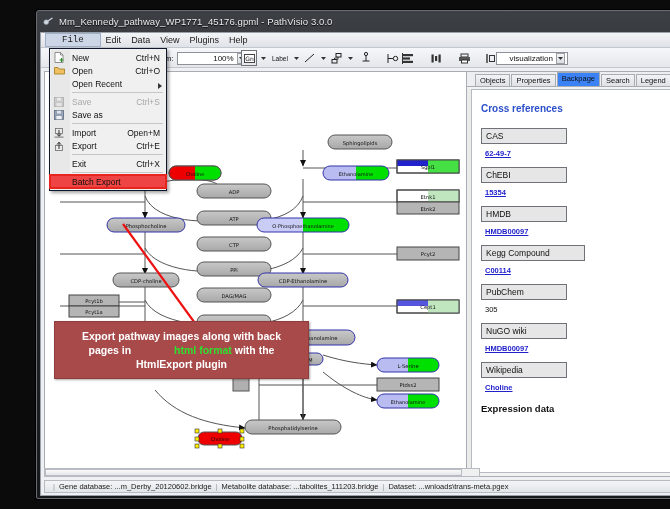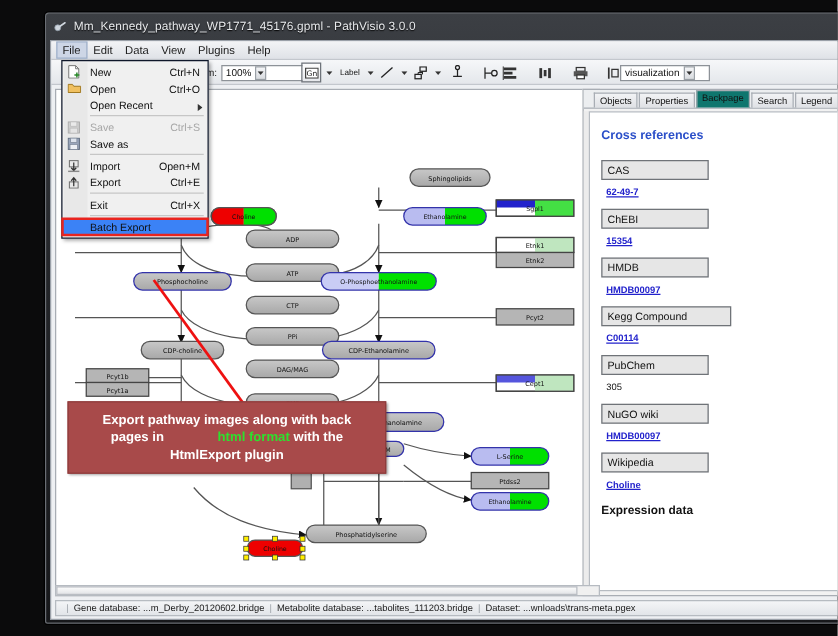--- a/index.html
+++ b/index.html
@@ -47,35 +47,35 @@
   .menubar{
     position:absolute;left:0;top:0;width:100%;height:15px;
     background:linear-gradient(180deg,#f3f4f6,#dfe2e7);
     border-bottom:1px solid #c3c7cd;
     display:flex;align-items:center;padding-left:4px;box-sizing:border-box;
   }
   .menubar .mi{
     font-size:9px;color:#1b1b1b;padding:1px 5px;white-space:nowrap;line-height:12px;
   }
   .menubar .mi.active{
-    background:#cdd6e6;border:1px solid #9fb0c9;padding:0px 4px;
+    background:#cdd6e6;border:1px solid #9fb0c9;padding:0px 16px;font-family:Liberation Mono, monospace;
   }
 
   
   .toolbar{
     position:absolute;left:0;top:15px;width:100%;height:20px;
     background:linear-gradient(180deg,#f6f7f9,#e4e7eb);
     border-bottom:1px solid #c3c7cd;
     box-sizing:border-box;
   }
   .tb-group{position:absolute;top:0;height:20px;display:flex;align-items:center;gap:3px;}
   .tb-label{font-size:8px;color:#222;}
   .combo{
     height:13px;background:#fff;border:1px solid #8d9298;
-    display:flex;align-items:center;justify-content:flex-start;
+    display:flex;align-items:center;justify-content:flex-end;
     font-size:8px;color:#111;padding:0 2px 0 3px;box-sizing:border-box;
   }
   .combo .cv{white-space:nowrap;overflow:hidden;}
   .combo .arr{
     width:9px;height:11px;background:linear-gradient(180deg,#f4f5f7,#d9dce0);
     border:1px solid #9aa0a6;display:flex;align-items:center;justify-content:center;
     box-sizing:border-box;flex:0 0 auto;margin-left:3px;
   }
   .tbtn{
     width:14px;height:14px;display:flex;align-items:center;justify-content:center;
@@ -124,41 +124,41 @@
   .mrow .mlabel{font-size:8.5px;color:#101010;flex:1 1 auto;white-space:nowrap;}
   .mrow .maccel{font-size:8.5px;color:#101010;padding-right:6px;white-space:nowrap;}
   .mrow.disabled .mlabel,.mrow.disabled .maccel{color:#a7a7a7;}
   .mrow .micon{
     position:absolute;left:3px;top:1px;width:12px;height:11px;
     display:flex;align-items:center;justify-content:center;
   }
   .mrow .submenu-arrow{position:absolute;right:4px;top:4px;}
   .mdiv{height:1px;background:#c6c6c6;margin:2px 3px 2px 22px;}
   .mrow.highlighted{
-    background:#3b82f6;outline:2px solid #e8241f;outline-offset:-1px;
+    background:#ef4444;outline:2px solid #e8241f;outline-offset:-1px;
   }
   .mrow.highlighted .mlabel{color:#101010;}
 
   
   .sidebar{
     position:absolute;right:2px;top:38px;width:219px;height:406px;
     background:#f2f2f2;border:1px solid #a8adb4;box-sizing:border-box;
   }
   .tabstrip{
     position:absolute;left:0;top:0;width:100%;height:15px;
     background:#eceef0;border-bottom:1px solid #a8adb4;
     display:flex;align-items:flex-end;padding-left:8px;box-sizing:border-box;
   }
   .tab{
     font-size:7.5px;color:#111;padding:1px 4px 1px 4px;height:12px;
     background:linear-gradient(180deg,#f2f3f5,#dfe1e5);
     border:1px solid #a8adb4;border-bottom:none;margin-right:1px;
     line-height:10px;box-sizing:border-box;white-space:nowrap;
   }
-  .tab.sel{background:#0f766e;height:14px;font-weight:normal;}
+  .tab.sel{background:#3b82f6;height:14px;font-weight:normal;}
   .sb-body{
     position:absolute;left:4px;top:17px;right:3px;bottom:3px;
     background:#fff;border:1px solid #b6bbc1;overflow:hidden;box-sizing:border-box;
   }
   .sb-inner{position:absolute;left:9px;top:6px;right:4px;}
   .xref-title{
     color:#2b4fc9;font-size:10px;font-weight:bold;margin:7px 0 14px 0;
   }
   .xref-head{
     border:1px solid #6f7378;background:#e6e6e6;

